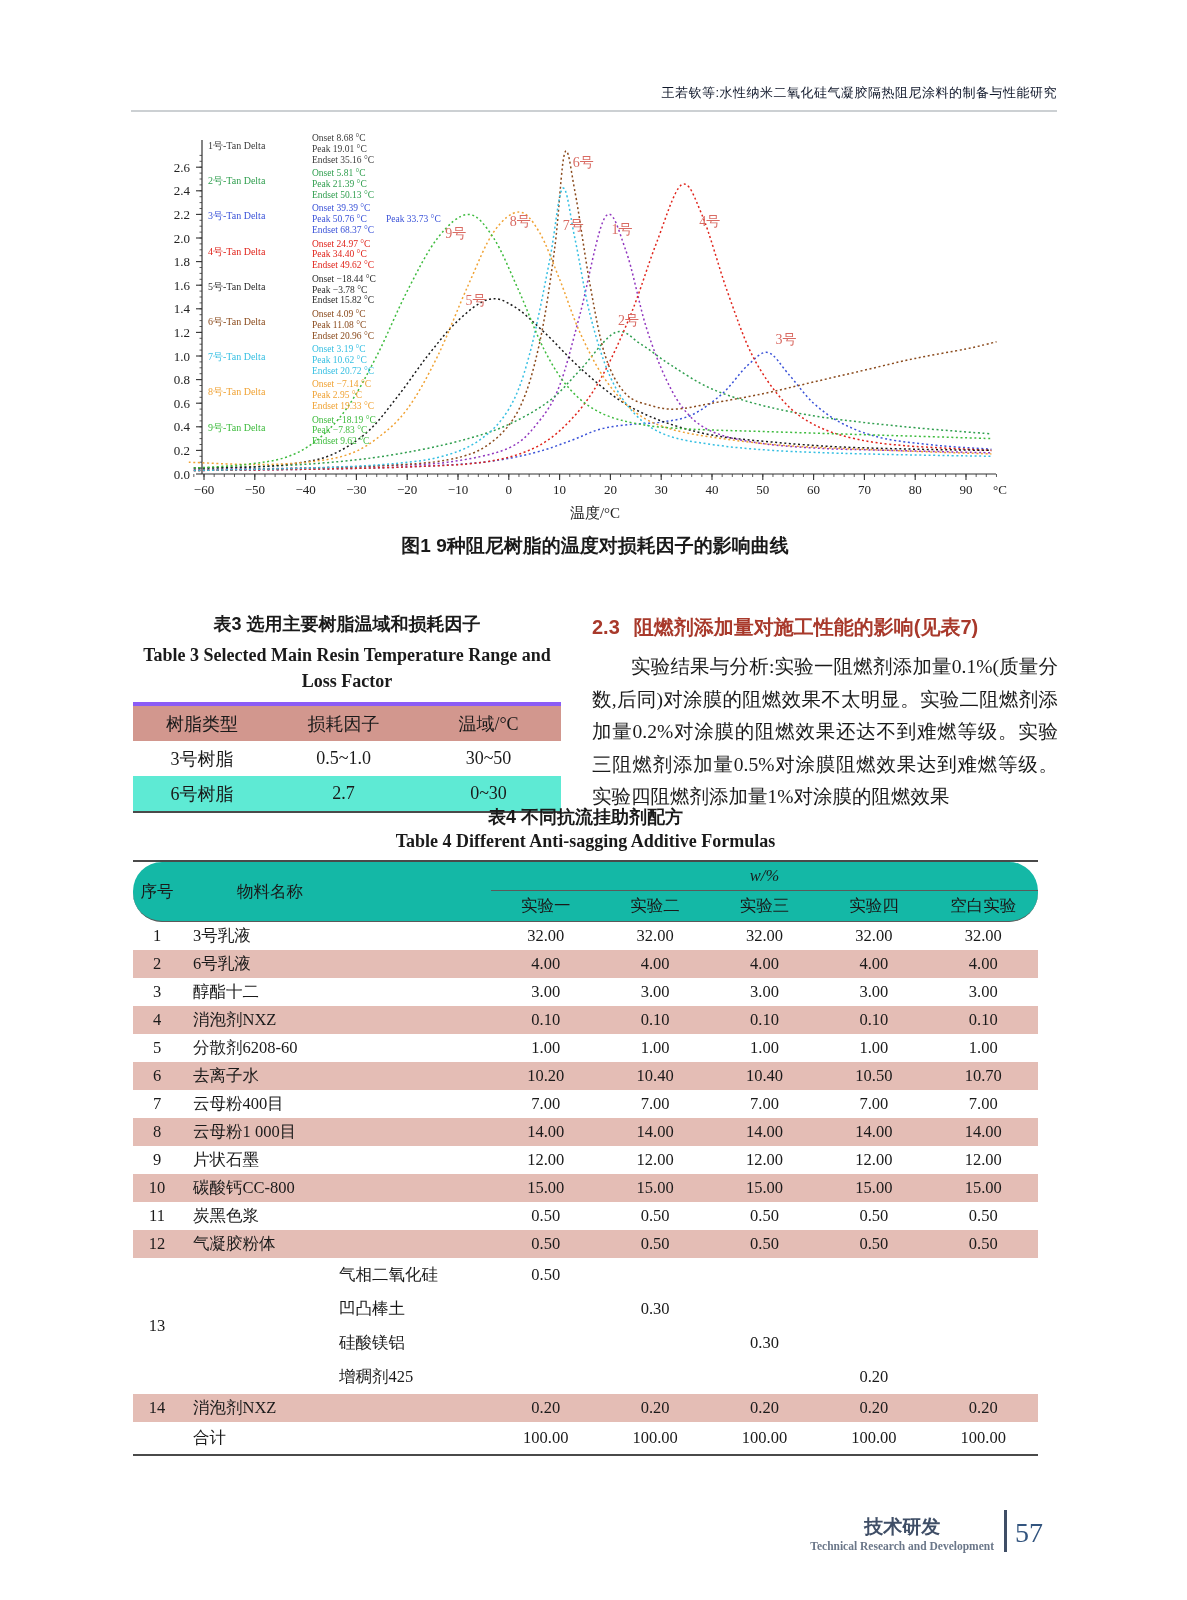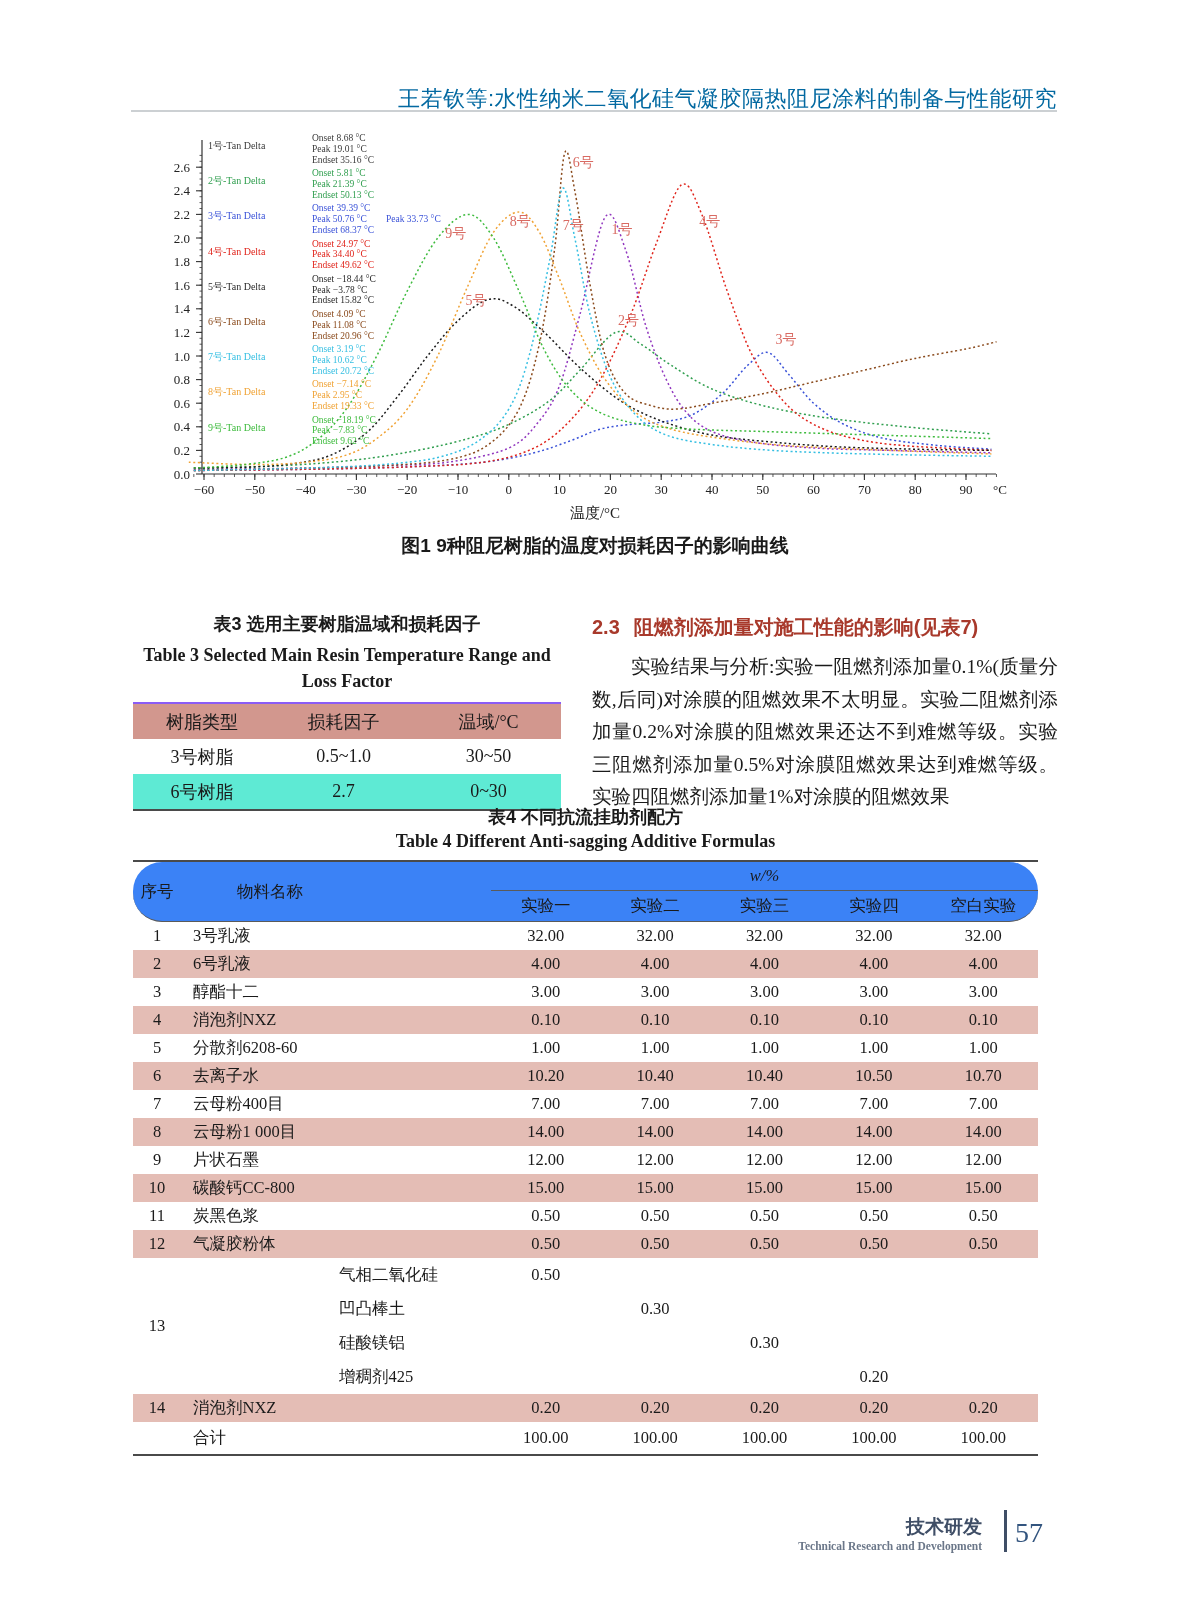--- a/index.html
+++ b/index.html
@@ -1,72 +1,72 @@
 <!DOCTYPE html>
 <html><head>
 <meta charset="utf-8">
 <style>
   html,body{margin:0;padding:0;background:#ffffff;}
   .page{position:relative;width:1187px;height:1600px;background:#fff;overflow:hidden;
         font-family:"Liberation Serif","DejaVu Serif",serif;color:#1a1a1a;}
   
   .hdr{position:absolute;top:84px;left:133px;width:924px;text-align:right;
        font-family:"Liberation Sans","DejaVu Sans",sans-serif;
-       font-size:22px;color:#0369a1;letter-spacing:.5px;}
+       font-size:13px;color:#0f172a;letter-spacing:.5px;}
   .hdr-rule{position:absolute;top:110px;left:131px;width:926px;border-top:2px solid #ccd0d3;}
   
   .chart-wrap{position:absolute;top:122px;left:140px;width:905px;height:405px;}
   
   .figcap-cn{position:absolute;top:533px;left:133px;width:924px;text-align:center;
       font-family:"Liberation Sans","DejaVu Sans",sans-serif;font-weight:bold;font-size:19px;}
   .figcap-en{position:absolute;top:560px;left:133px;width:924px;text-align:center;
       font-weight:bold;font-size:19px;}
   
   .col-left{position:absolute;top:612px;left:133px;width:428px;}
   .col-right{position:absolute;top:612px;left:592px;width:466px;}
   .t3cap-cn{text-align:center;font-family:"Liberation Sans","DejaVu Sans",sans-serif;
       font-weight:bold;font-size:18px;margin-bottom:6px;}
   .t3cap-en{text-align:center;font-weight:bold;font-size:18px;line-height:26px;margin-bottom:8px;}
-  .t3{width:100%;border-top:2px solid #8b5cf6;border-bottom:2px solid #4a4a4a;font-size:18px;}
+  .t3{width:100%;border-top:4px solid #8b5cf6;border-bottom:2px solid #4a4a4a;font-size:18px;}
   .t3-row{display:grid;grid-template-columns:1fr 1.05fr 1.05fr;min-height:35px;align-items:center;
       text-align:center;}
   .sec-h{font-family:"Liberation Sans","DejaVu Sans",sans-serif;font-weight:bold;
       font-size:20px;color:#a8392b;margin:2px 0 10px 0;}
   .sec-h .num{margin-right:14px;}
   .body-p{font-size:19.5px;line-height:32.5px;text-align:justify;text-indent:2em;margin:0;}
   
   .t4cap-cn{position:absolute;top:805px;left:133px;width:905px;text-align:center;
       font-family:"Liberation Sans","DejaVu Sans",sans-serif;font-weight:bold;font-size:18px;}
   .t4cap-en{position:absolute;top:831px;left:133px;width:905px;text-align:center;
       font-weight:bold;font-size:18px;}
   .t4{position:absolute;top:860px;left:133px;width:905px;
       border-top:2px solid #4a4a4a;border-bottom:2px solid #4a4a4a;font-size:16.5px;}
   .t4-grid{display:grid;grid-template-columns:48px 150px 160px repeat(5,1fr);}
-  .t4-head{background:#3b82f6;border-bottom:1.5px solid #5a5a5a;border-radius:29px;}
+  .t4-head{background:#14b8a6;border-bottom:1.5px solid #5a5a5a;border-radius:29px;}
   .t4-head .seq,.t4-head .name{display:flex;align-items:center;}
   .t4-head .seq{justify-content:center;grid-row:1/3;grid-column:1;}
   .t4-head .name{grid-row:1/3;grid-column:2/4;padding-left:56px;}
   .t4-head .wpct{grid-row:1;grid-column:4/9;text-align:center;line-height:28px;
       border-bottom:1px solid #5a5a5a;font-style:italic;}
   .t4-head .exp{grid-row:2;text-align:center;line-height:30px;}
   .t4-row{min-height:28px;align-items:center;}
   .t4-row .seq{text-align:center;}
   .t4-row .name{grid-column:2/4;padding-left:12px;}
   .t4-row .val{text-align:center;}
   .t4-row.shade{background:#e4bdb5;}
   .t4-r13{min-height:34px;}
   .t4-r13 .seq{grid-row:1/5;grid-column:1;display:flex;align-items:center;justify-content:center;}
   .t4-r13 .mname{grid-row:1/5;grid-column:2;display:flex;align-items:center;padding-left:12px;}
   .t4-r13 .sub{grid-column:3;padding-left:8px;line-height:34px;}
   .t4-r13 .val{line-height:34px;text-align:center;}
   .t4-total .name{grid-column:2/4;padding-left:12px;line-height:32px;}
   
   .footer{position:absolute;top:1486px;left:133px;width:910px;display:flex;
       justify-content:flex-end;align-items:flex-end;}
-  .f-txt{text-align:right;padding-right:22px;}
+  .f-txt{text-align:center;padding-right:10px;}
   .f-cn{font-family:"Liberation Sans","DejaVu Sans",sans-serif;font-weight:bold;
       font-size:19px;color:#3f4e66;}
   .f-en{font-size:11.5px;color:#6b7789;font-weight:bold;}
   .f-bar{width:3px;height:42px;background:#3f4e66;margin:0 8px 0 0;}
   .f-num{font-size:28px;color:#33557f;line-height:30px;padding-bottom:4px;margin-top:32px;}
   svg text{font-family:"Liberation Serif","DejaVu Serif",serif;}
 </style>
 </head>
 <body>
 

